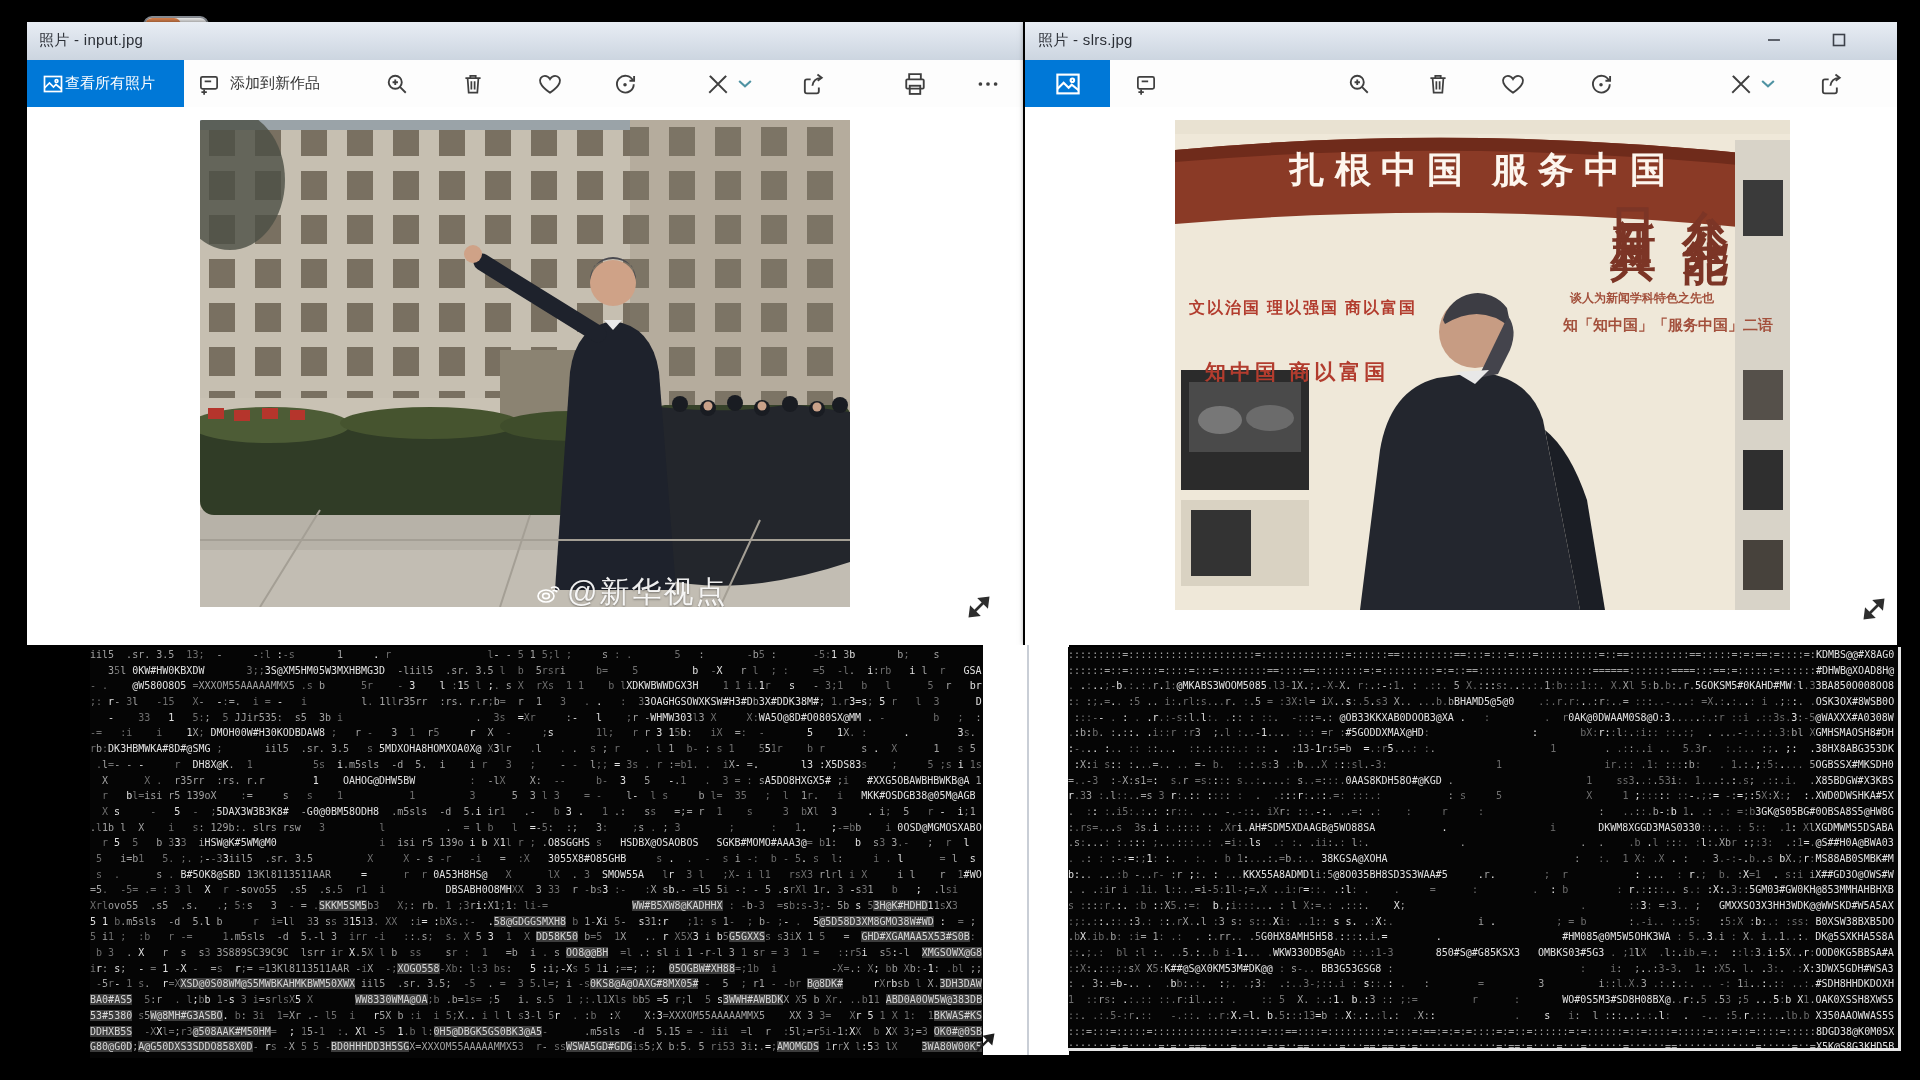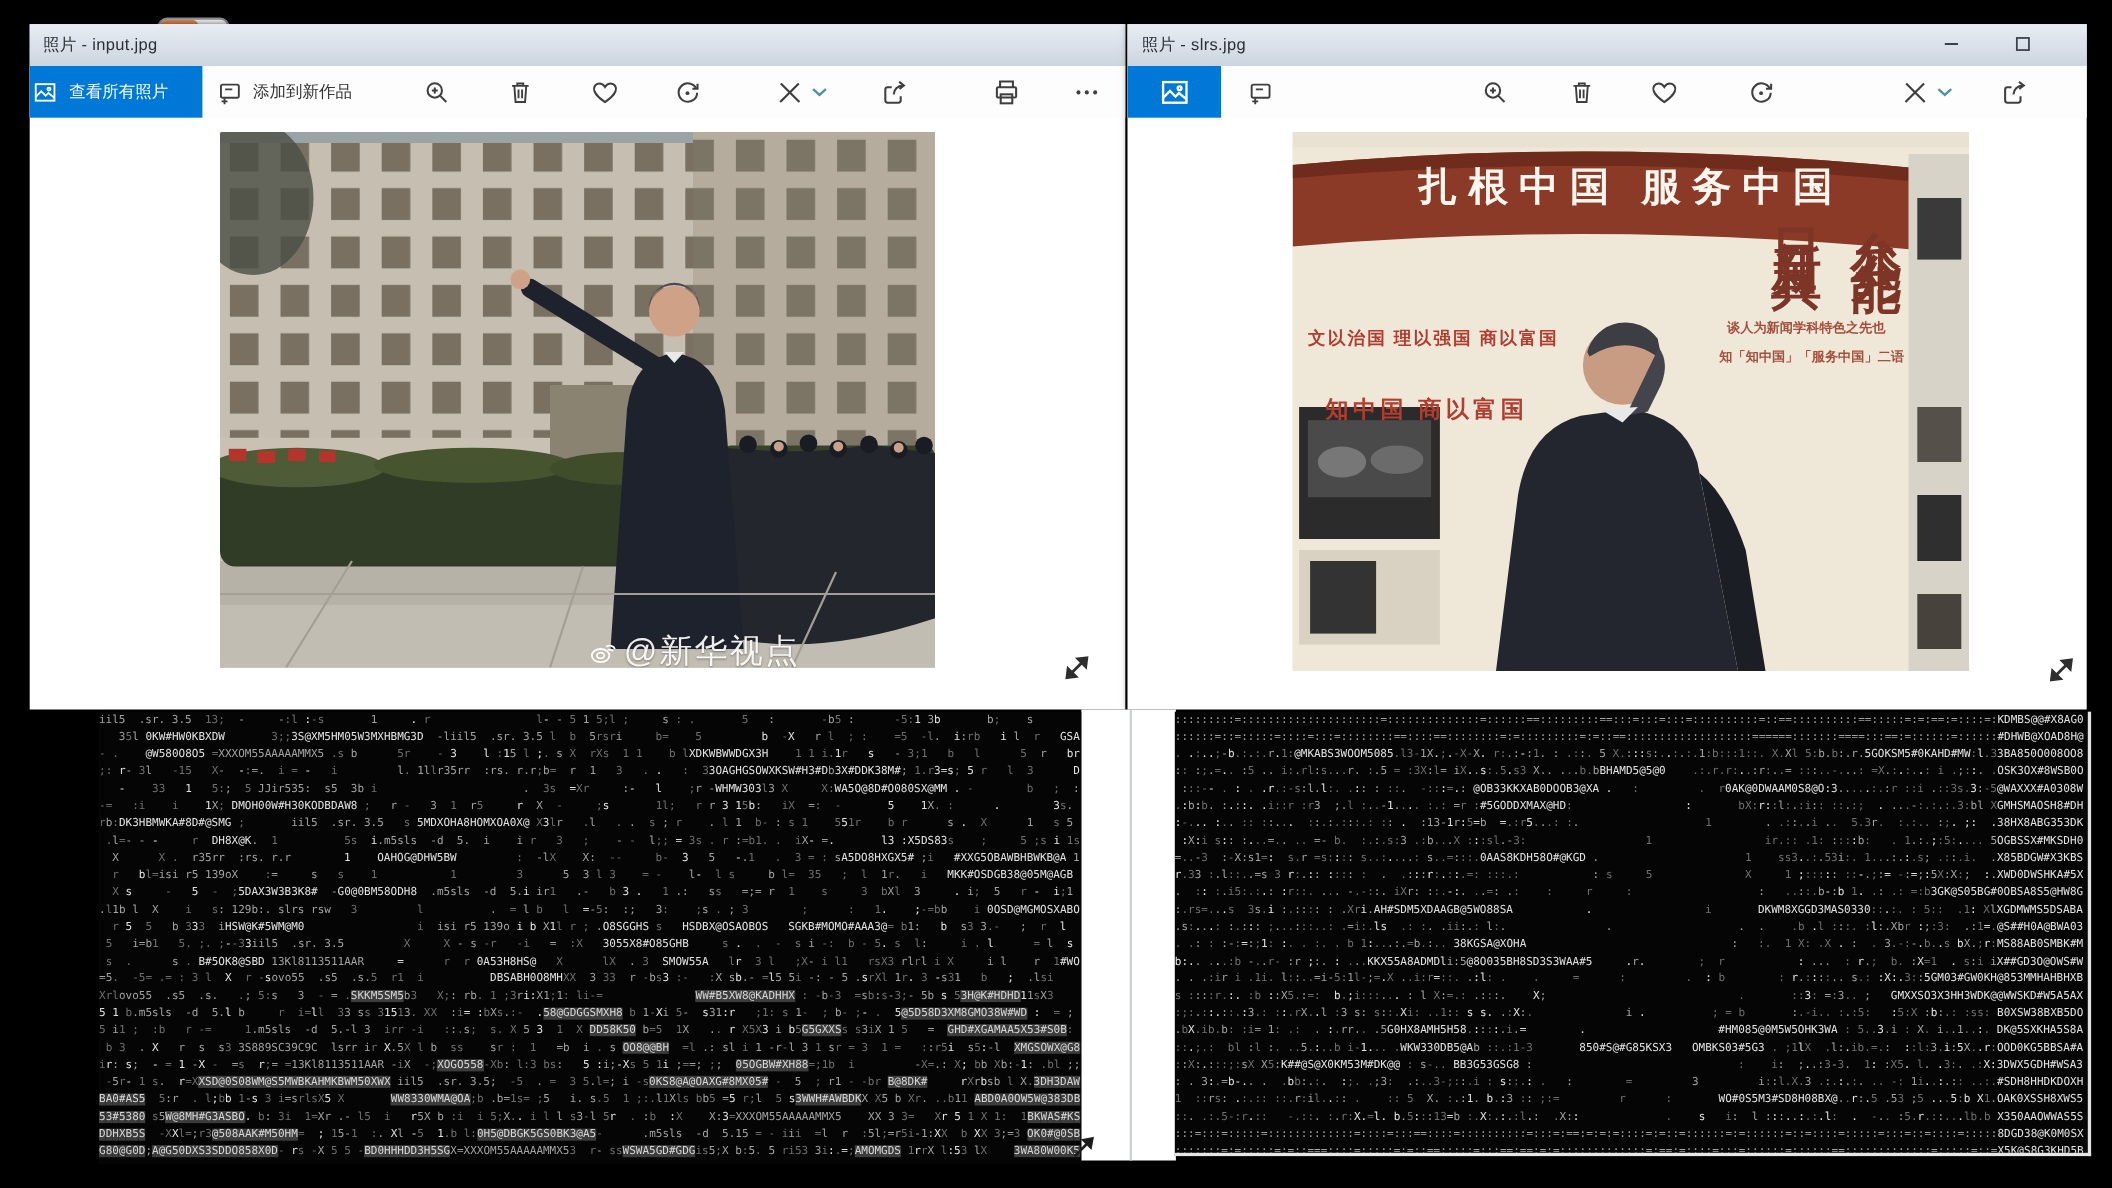--- a/index.html
+++ b/index.html
@@ -5,22 +5,22 @@
   html,body{margin:0;padding:0;background:#000;}
   .stage{position:relative;width:1920px;height:1080px;background:#000;overflow:hidden;
          font-family:"Liberation Sans",sans-serif;border-radius:15px;}
   
   .win{position:absolute;background:#fff;box-shadow:0 0 6px rgba(0,0,0,.6);}
   .titlebar{position:absolute;left:0;top:0;right:0;height:38px;
             background:linear-gradient(#e8edf4,#ccd5e0);border-bottom:1px solid #b4bdc9;}
   .tb-title{position:absolute;top:9px;font-size:15px;color:#2b2f36;letter-spacing:.3px;white-space:nowrap;}
   .tb-btn{position:absolute;top:4px;width:34px;height:28px;display:flex;align-items:center;justify-content:center;}
   .toolbar{position:absolute;left:0;top:38px;right:0;height:47px;background:#fdfdfd;}
-  .btn-accent{position:absolute;top:0;height:47px;display:flex;align-items:center;gap:10px;
-              background:#0078d7;color:#fff;padding:0 2px;box-sizing:border-box;}
+  .btn-accent{position:absolute;top:0;height:47px;display:flex;align-items:center;
+              background:#0078d7;color:#fff;padding:0 14px;box-sizing:border-box;}
   .btn-accent span{font-size:15px;white-space:nowrap;}
   .tool{position:absolute;top:8px;width:32px;height:32px;display:flex;align-items:center;justify-content:center;}
   .tool-label{position:absolute;top:14px;font-size:15px;color:#333;white-space:nowrap;}
   .icon{display:block;}
   
   .photo{position:absolute;overflow:hidden;background:#ddd;}
   .overlay{position:absolute;pointer-events:none;}
   .watermark{font-size:30px;color:rgba(255,255,255,.92);letter-spacing:2px;display:flex;align-items:center;gap:6px;
              text-shadow:0 1px 2px rgba(0,0,0,.4);}
   .banner-text{width:100%;text-align:center;color:#fdf6ee;font-weight:bold;font-size:36px;letter-spacing:10px;
@@ -301,21 +301,21 @@
         <path d="M268 200 a36 36 0 0 1 64 -12 l4 20 q-30 -26 -66 -4 z" fill="#3d3d44"></path>
         <path d="M333 196 q10 14 2 34 l-12 24 -20 4 z" fill="#44444c"></path>
         <path d="M280 252 l20 12 14 -14 z" fill="#e8e8e8"></path>
       </svg>
       <div class="overlay" style="left:0;top:26px;width:615px;">
         <div class="banner-text">扎根中国 服务中国</div>
       </div>
       <div class="overlay red-small" style="left:14px;top:178px;font-size:16px;letter-spacing:2px;">文以治国 理以强国 商以富国</div>
       <div class="overlay red-small" style="left:30px;top:238px;font-size:21px;letter-spacing:4px;">知中国 商以富国</div>
       <div class="overlay red-small" style="left:395px;top:170px;font-size:12px;color:#a3503c;">谈人为新闻学科特色之先也</div>
-      <div class="overlay red-small" style="left:388px;top:196px;font-size:12px;color:#a3503c;">知「知中国」「服务中国」二语</div>
+      <div class="overlay red-small" style="left:388px;top:196px;font-size:15px;color:#a3503c;">知「知中国」「服务中国」二语</div>
       <div class="overlay motto" style="left:430px;top:52px;height:210px;">
         <div>允公允能</div>
         <div>日新月異</div>
       </div>
     </div>
 
     <div style="position:absolute;left:832px;top:570px;">
       <svg width="34" height="34" viewBox="0 0 34 34" stroke="#2e2e2e" stroke-width="2.6" fill="#2e2e2e">
         <path d="M8 26L26 8" fill="none"></path>
           <path d="M26 8l-8 1 7 7z"></path>

